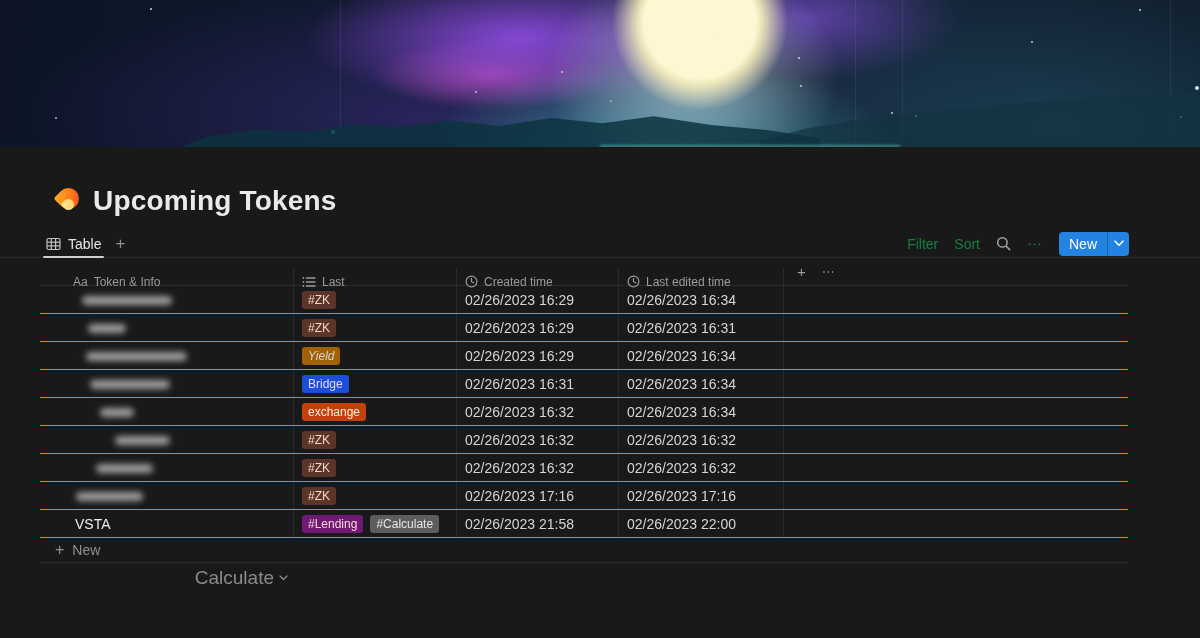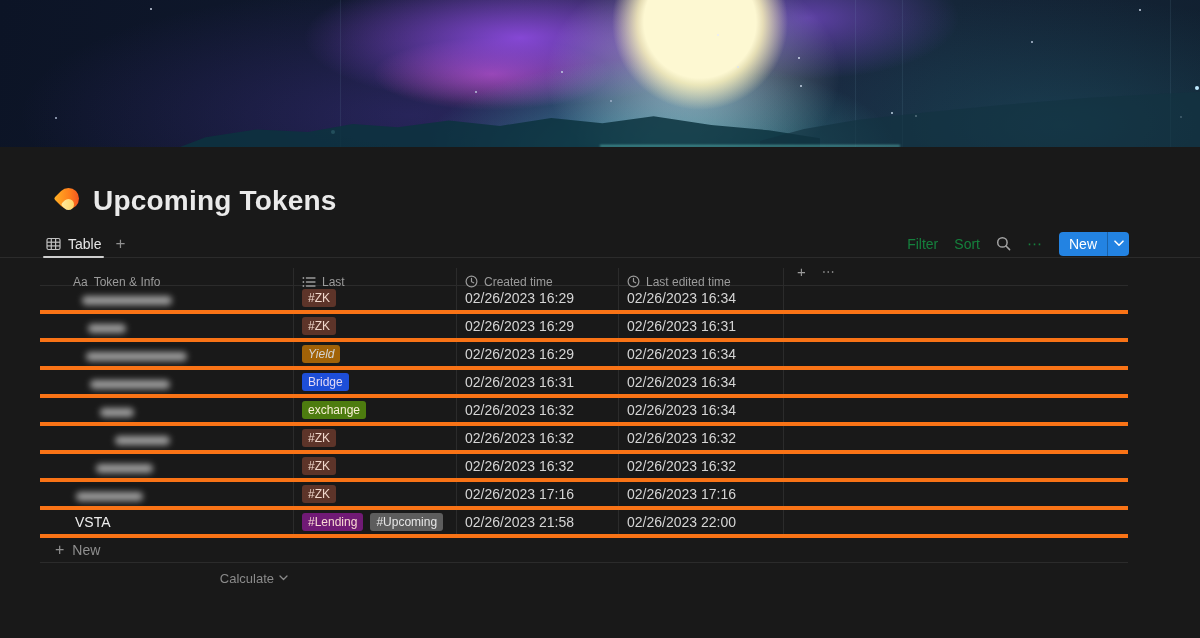--- a/index.html
+++ b/index.html
@@ -61,33 +61,33 @@
   .t-header { display:flex; height:28px; align-items:center; color:#9b9b9b; font-size:12px; border-bottom:1px solid #2b2b2b; }
   .hcell { display:flex; align-items:center; gap:6px; height:100%; border-right:1px solid #2b2b2b; padding-left:8px;margin-top:20px; }
   .hcell.first { padding-left:33px; }
   .hcell .aa { font-size:12px; color:#9b9b9b; font-weight:500; }
   .h-extra { display:flex; align-items:center; gap:16px; padding-left:13px; color:#9b9b9b; }
   .h-plus { font-size:15px; }
   .h-dots { letter-spacing:1px; font-size:13px; }
 
   .c-name { width:254px; } .c-tags { width:163px; } .c-created { width:162px; } .c-edited { width:165px; }
 
-  .t-row { display:flex; height:28px; align-items:center; border-bottom:4px solid #f97316; color:#d5d5d5; }
+  .t-row { display:flex; height:28px; align-items:center; border-bottom:1px solid #f97316; color:#d5d5d5; }
   .cell { position:relative; display:flex; align-items:center; height:100%; border-right:1px solid #2b2b2b; padding-left:8px; overflow:hidden; }
   .cell.c-name { padding-left:35px; }
   .filler { flex:1; height:100%; }
   .blur-blob { position:absolute; top:10px; height:9px; border-radius:5px; background:#c9c9c9; filter:blur(3px); opacity:.75; }
   .name-text { font-weight:400; color:#ededed; font-size:14px; }
   .chip { height:18px; line-height:18px; padding:0 6px; border-radius:3px; font-size:12px; margin-right:7px; white-space:nowrap; }
   .time-text { color:#d5d5d5; }
 
   .new-row { display:flex; align-items:center; gap:8px; height:25px; padding-left:15px; color:#8f8f8f; font-size:14px; border-bottom:1px solid #2b2b2b; }
   .new-plus { font-size:16px; color:#8f8f8f; }
   .calc-row { display:flex; height:30px; align-items:center; }
-  .calc-cell { width:254px; display:flex; justify-content:flex-end; align-items:center; gap:5px; padding-right:6px; color:#8a8a8a; font-size:13px; }
+  .calc-cell { width:254px; display:flex; justify-content:flex-end; align-items:center; gap:5px; padding-right:6px; color:#8a8a8a; font-size:19px; }
 
   svg { display:block; }
 </style>
 </head>
 <body>
 
 <div class="cover">
   <div class="stars"></div>
   <div class="streak" style="left:340px"></div>
   <div class="streak" style="left:855px"></div>
@@ -248,21 +248,21 @@
           <div class="cell c-edited">
             <span class="time-text">02/26/2023 16:34</span>
           </div>
           <div class="filler"></div>
         </div>
         <div class="t-row">
           <div class="cell c-name">
             <div class="blur-blob" style="left: 60px; width: 34px;"></div>
           </div>
           <div class="cell c-tags">
-            <span class="chip" style="background: #4d7c0f; color: rgb(250, 240, 214);">exchange</span>
+            <span class="chip" style="background: #c2410c; color: rgb(250, 240, 214);">exchange</span>
           </div>
           <div class="cell c-created">
             <span class="time-text">02/26/2023 16:32</span>
           </div>
           <div class="cell c-edited">
             <span class="time-text">02/26/2023 16:34</span>
           </div>
           <div class="filler"></div>
         </div>
         <div class="t-row">
@@ -309,21 +309,21 @@
             <span class="time-text">02/26/2023 17:16</span>
           </div>
           <div class="filler"></div>
         </div>
         <div class="t-row">
           <div class="cell c-name">
             <span class="name-text">VSTA</span>
           </div>
           <div class="cell c-tags">
             <span class="chip" style="background: #701a75; color: rgb(248, 216, 210);">#Lending</span>
-            <span class="chip" style="background: rgb(93, 93, 93); color: rgb(230, 230, 230);">#Upcoming</span>
+            <span class="chip" style="background: rgb(93, 93, 93); color: rgb(230, 230, 230);">#Calculate</span>
           </div>
           <div class="cell c-created">
             <span class="time-text">02/26/2023 21:58</span>
           </div>
           <div class="cell c-edited">
             <span class="time-text">02/26/2023 22:00</span>
           </div>
           <div class="filler"></div>
         </div>
       </div>

